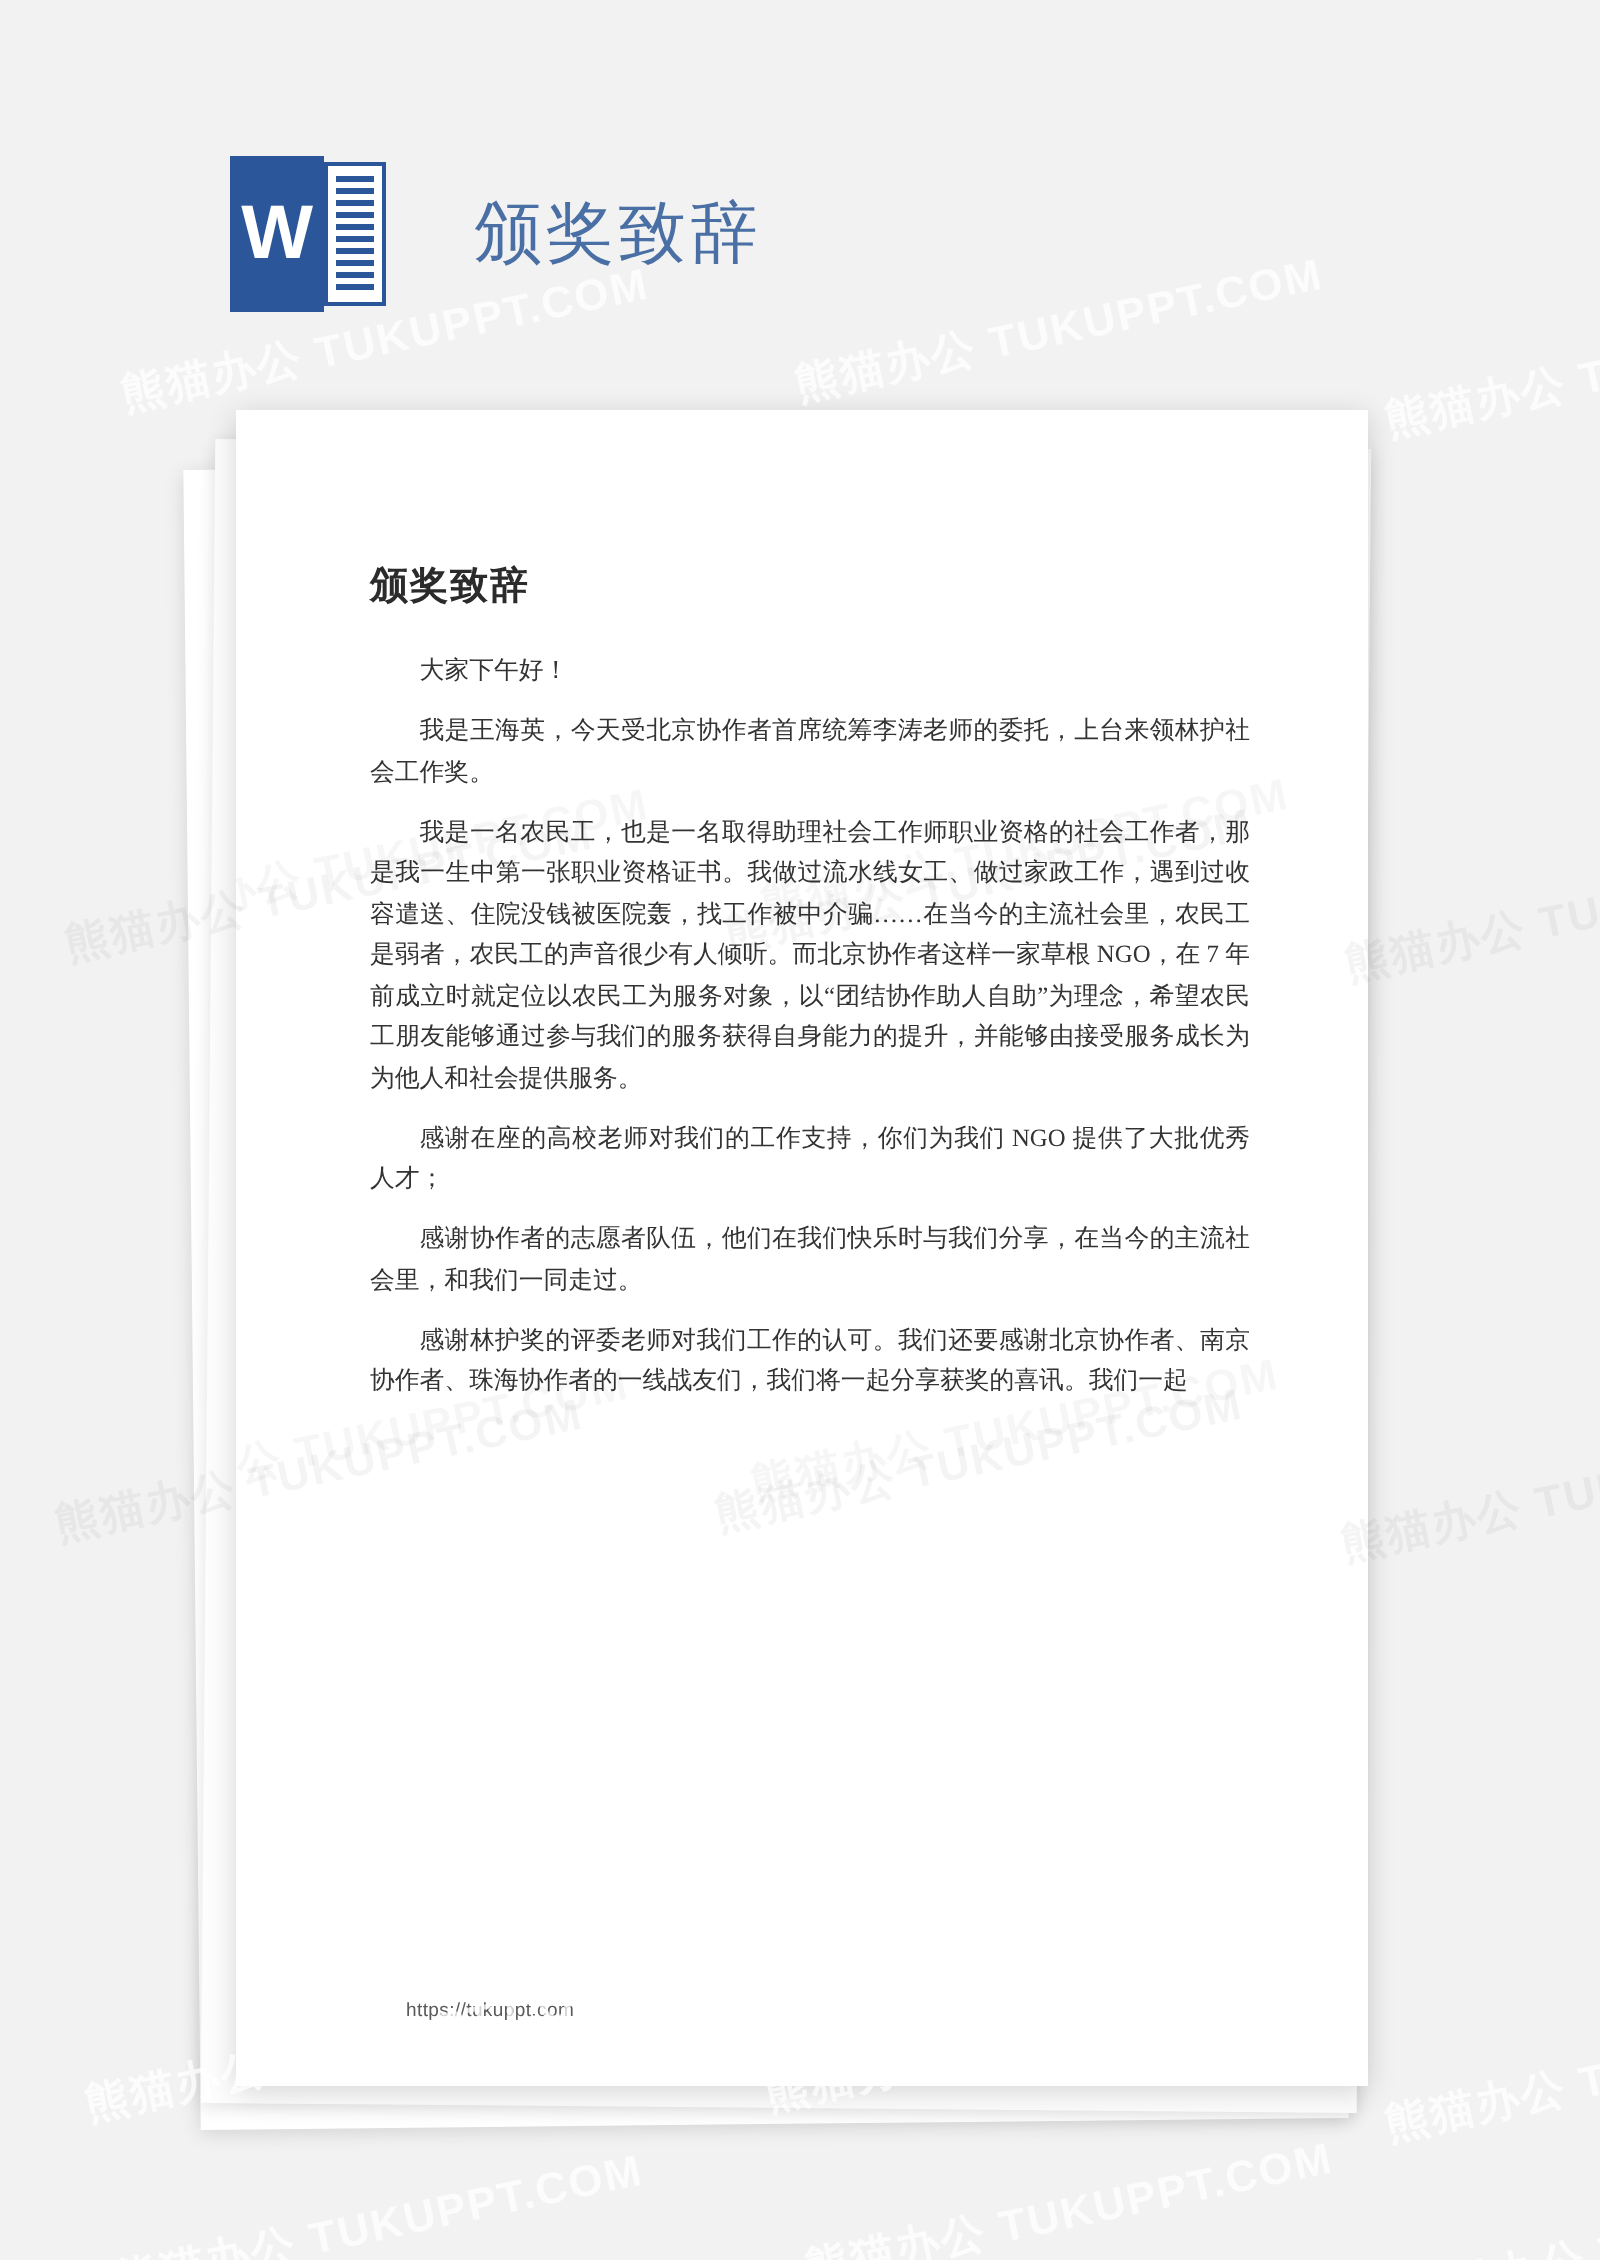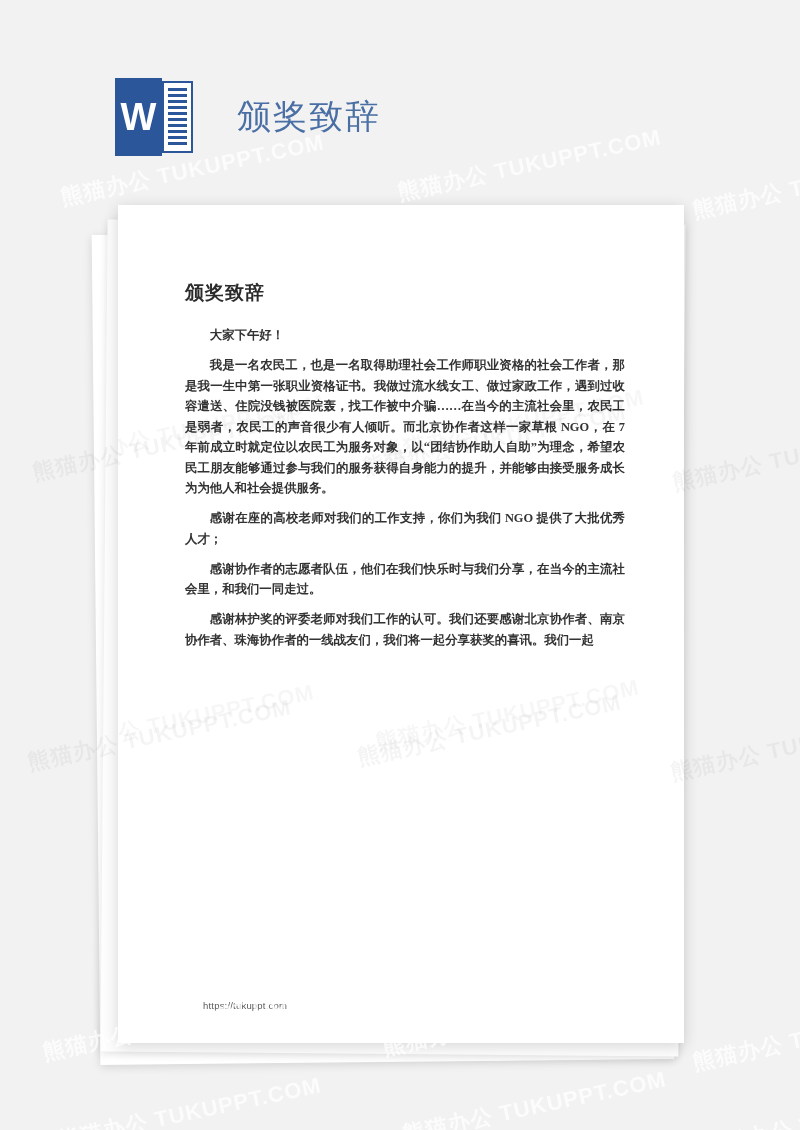--- a/index.html
+++ b/index.html
@@ -165,21 +165,20 @@
   .para {
     font-family: "Liberation Serif", serif;
     font-size: 12.4px;
     line-height: 20.5px;
     color: #333333;
     text-align: justify;
     text-justify: inter-ideograph;
     text-indent: 2em;
     margin: 0 0 9.5px 0;
     word-break: break-all;
-    font-weight: bold;
   }
   .doc-footer {
     position: absolute;
     left: 67px;
     top: 795px;
     font-family: "Liberation Sans", sans-serif;
     font-size: 9.5px;
     color: #5a5a5a;
     letter-spacing: 0.2px;
     padding-left: 18px;
@@ -223,20 +222,21 @@
 </div>
 
 <div class="stack sheet-back-2"></div>
 <div class="stack sheet-back-1"></div>
 
 <div class="stack sheet-main">
   <div class="doc-body">
     <div class="doc-title">颁奖致辞</div>
     <div class="doc-paras">
         <p class="para">大家下午好！</p>
+        <p class="para">我是王海英，今天受北京协作者首席统筹李涛老师的委托，上台来领林护社会工作奖。</p>
         <p class="para">我是一名农民工，也是一名取得助理社会工作师职业资格的社会工作者，那是我一生中第一张职业资格证书。我做过流水线女工、做过家政工作，遇到过收容遣送、住院没钱被医院轰，找工作被中介骗……在当今的主流社会里，农民工是弱者，农民工的声音很少有人倾听。而北京协作者这样一家草根 NGO，在 7 年前成立时就定位以农民工为服务对象，以“团结协作助人自助”为理念，希望农民工朋友能够通过参与我们的服务获得自身能力的提升，并能够由接受服务成长为为他人和社会提供服务。</p>
         <p class="para">感谢在座的高校老师对我们的工作支持，你们为我们 NGO 提供了大批优秀人才；</p>
         <p class="para">感谢协作者的志愿者队伍，他们在我们快乐时与我们分享，在当今的主流社会里，和我们一同走过。</p>
         <p class="para">感谢林护奖的评委老师对我们工作的认可。我们还要感谢北京协作者、南京协作者、珠海协作者的一线战友们，我们将一起分享获奖的喜讯。我们一起</p>
       </div>
     <div class="doc-footer">https://tukuppt.com</div>
   </div>
   <div class="sheet-wm">
       <div class="wm" style="left: -60px; top: 210px;">熊猫办公 TUKUPPT.COM</div>
       <div class="wm" style="left: 260px; top: 205px;">熊猫办公 TUKUPPT.COM</div>

